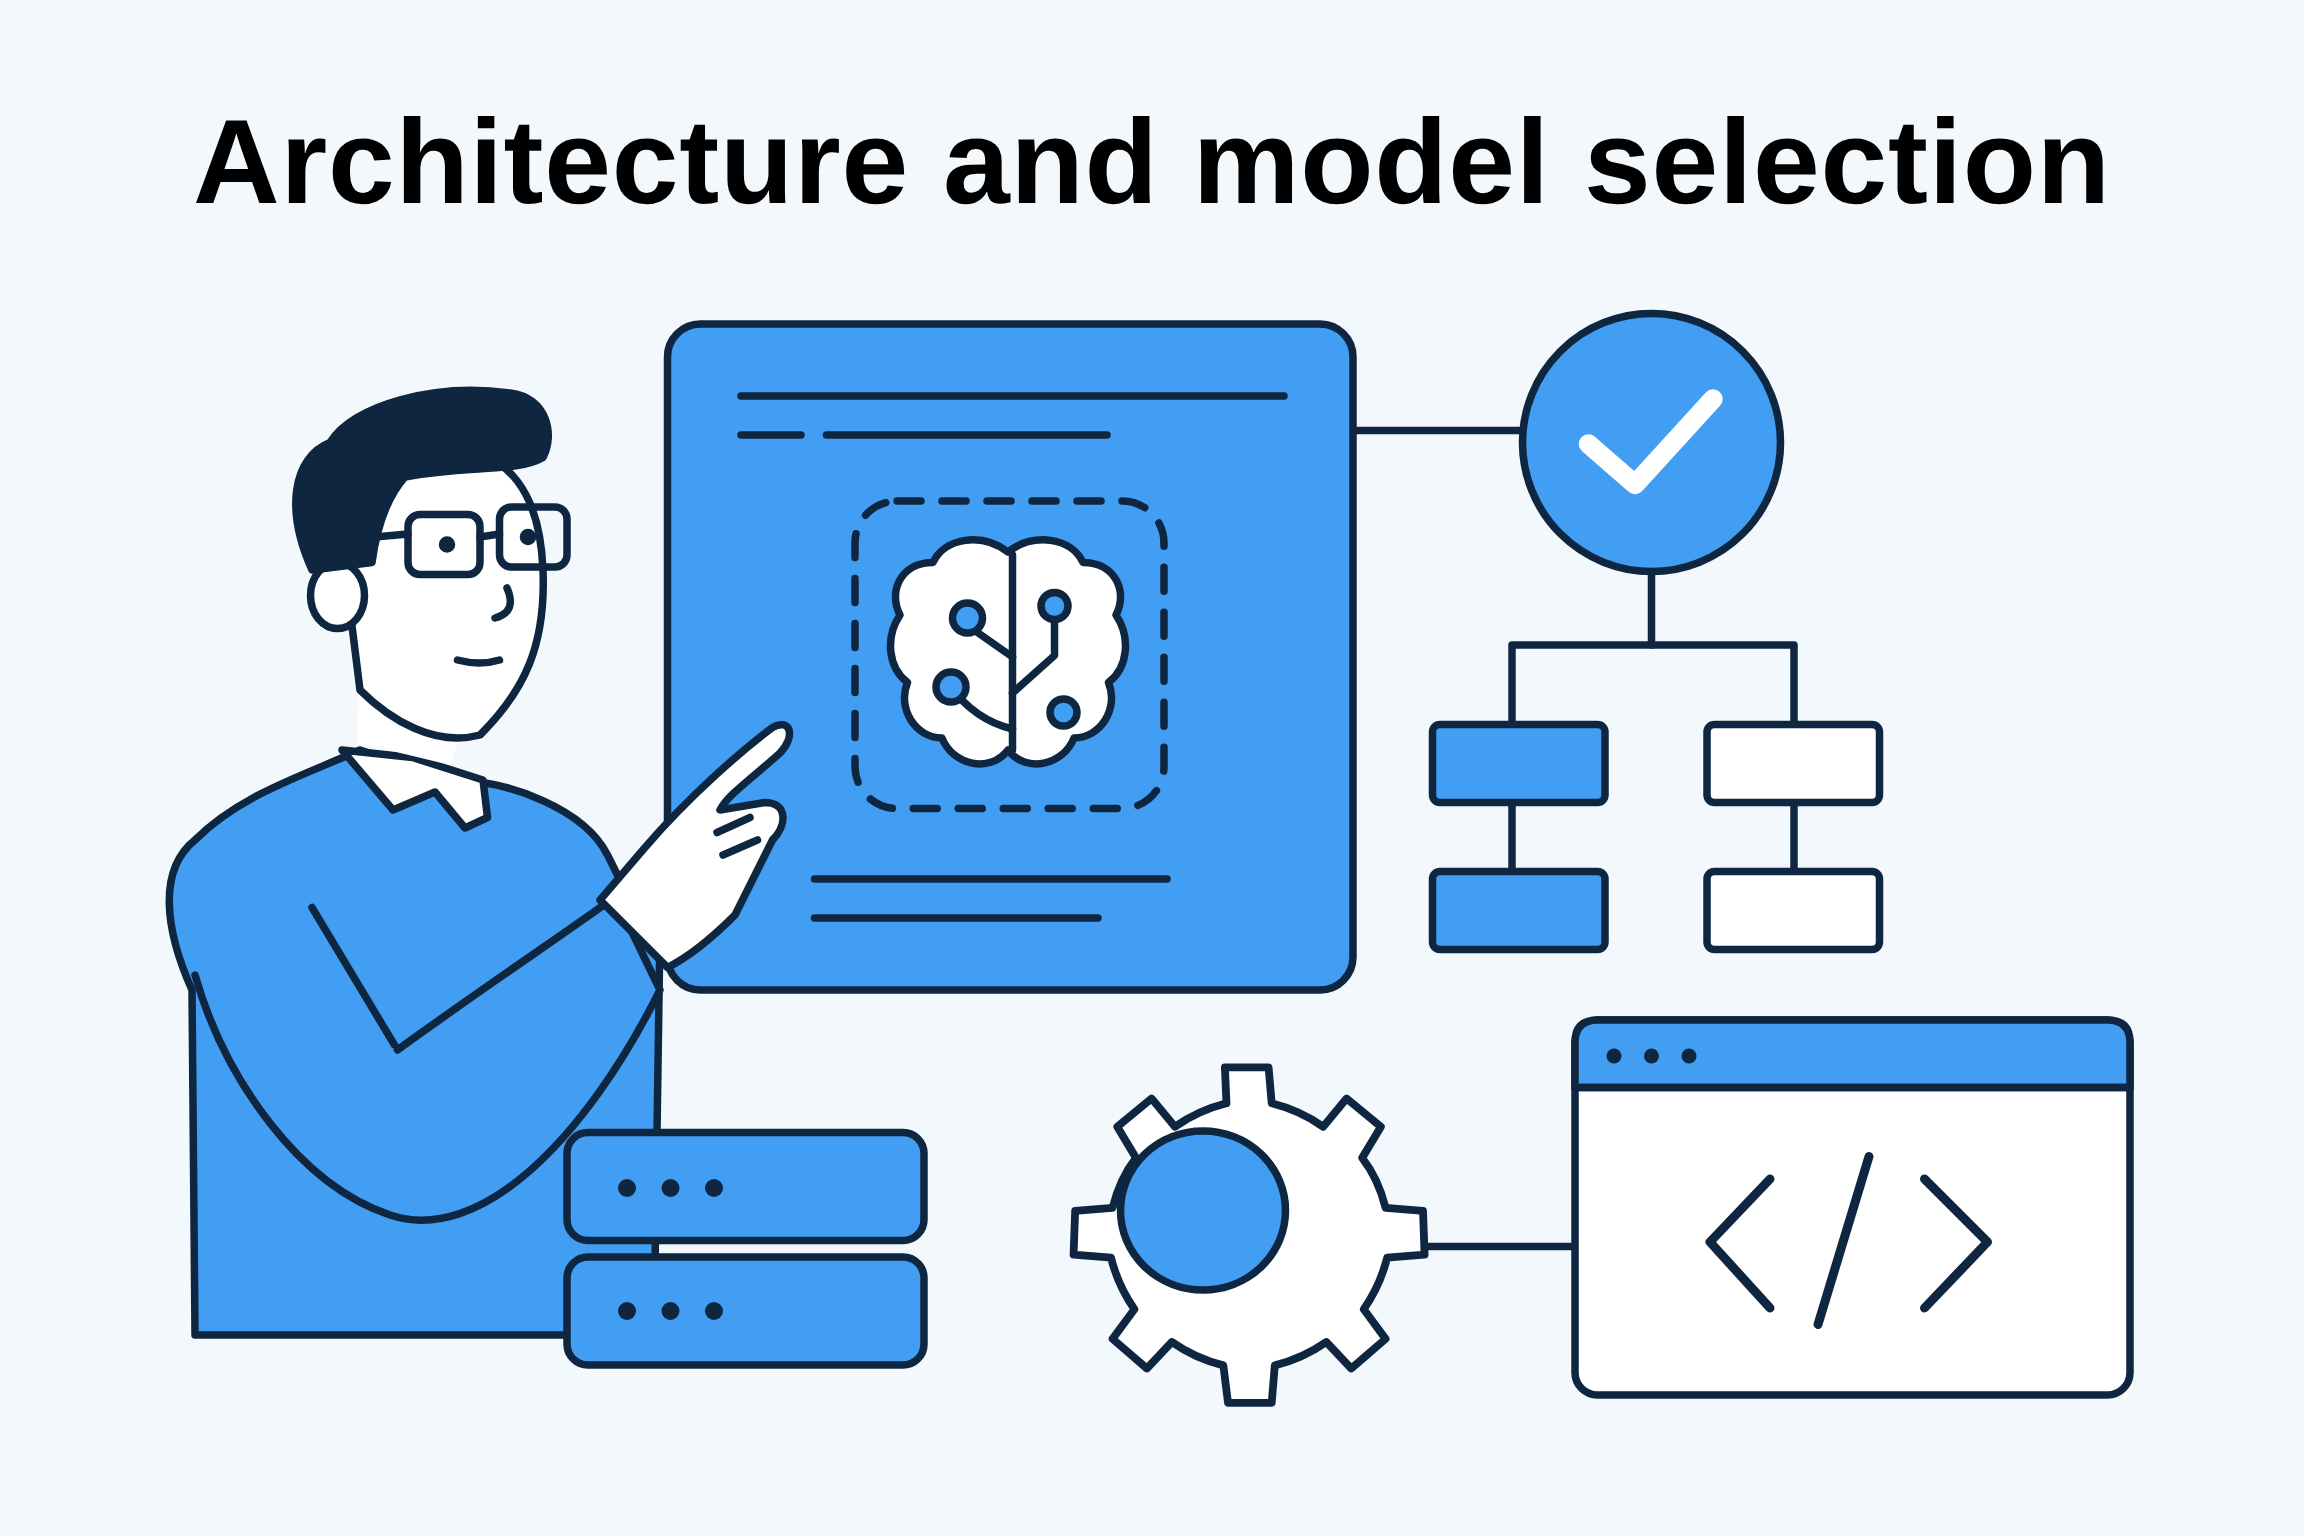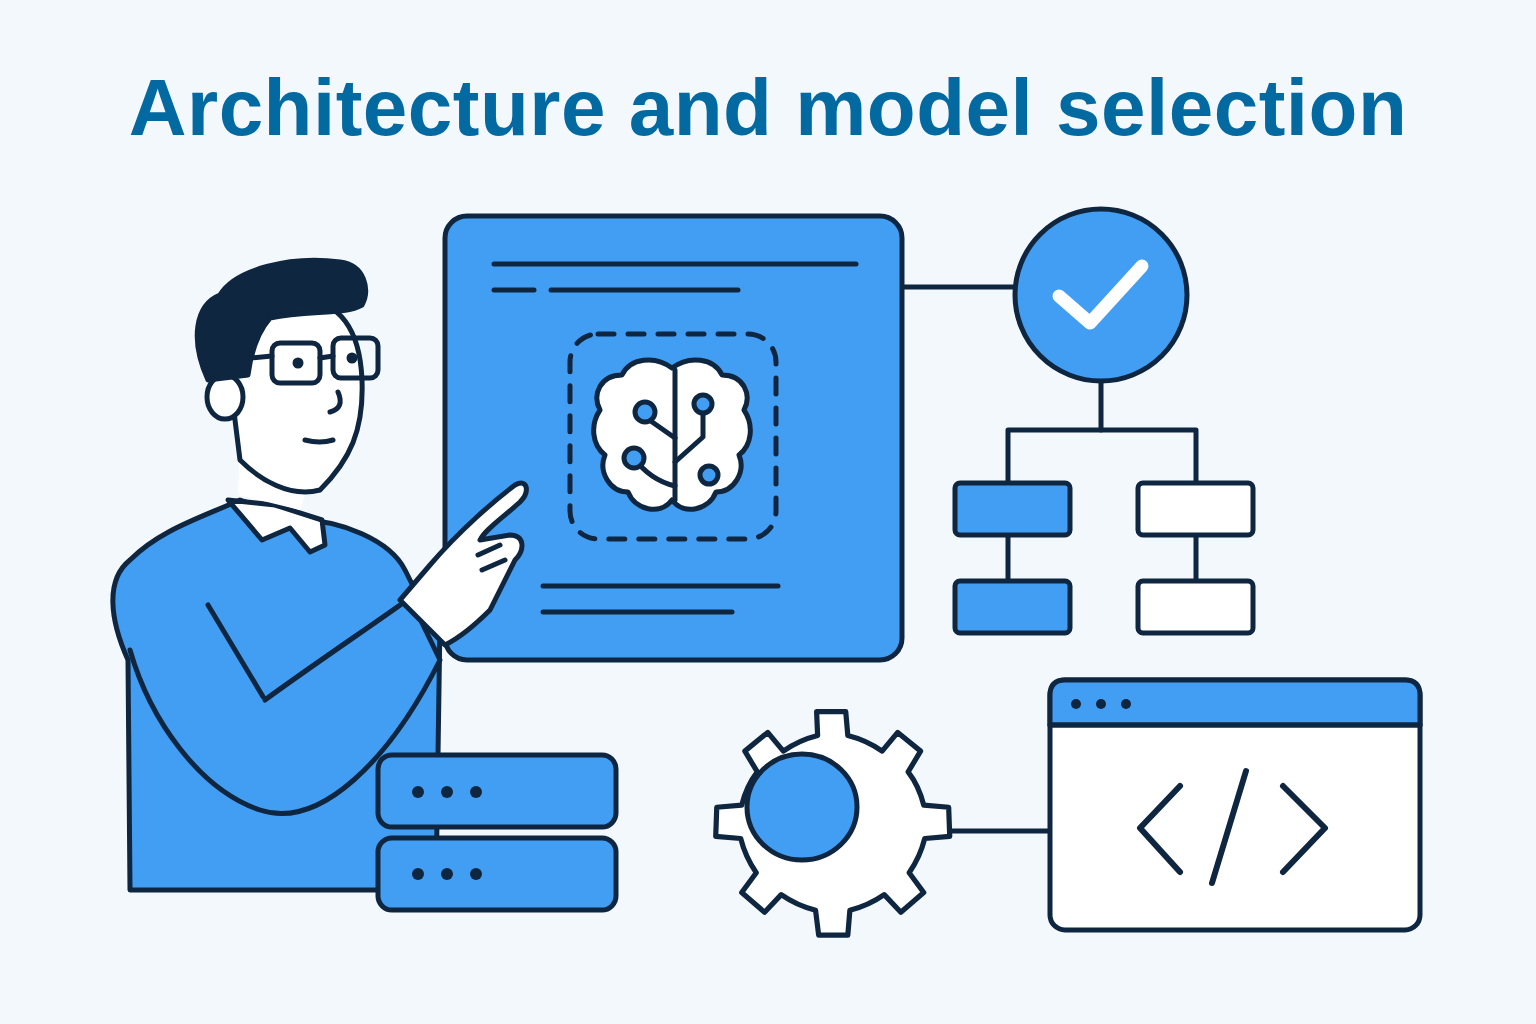--- a/index.html
+++ b/index.html
@@ -5,21 +5,21 @@
     html, body { margin: 0; padding: 0; }
     body {
       width: 1536px; height: 1024px; overflow: hidden;
       background: #f3f8fd;
       font-family: "Liberation Sans", sans-serif;
       position: relative;
     }
     .title {
       position: absolute; left: 0; top: 62px; width: 1536px;
       text-align: center; font-weight: 700; font-size: 80px;
-      color: #0369a1; letter-spacing: 0.5px; margin: 0;
+      color: #000000; letter-spacing: 0.5px; margin: 0;
     }
     svg.scene { position: absolute; left: 0; top: 0; }
   </style>
 </head>
 <body>
 
 <h1 class="title">Architecture and model selection</h1>
 
 <svg class="scene" width="1536" height="1024" viewBox="0 0 1536 1024">
   <g stroke="#0f2640" stroke-width="5" stroke-linecap="round" stroke-linejoin="round">

